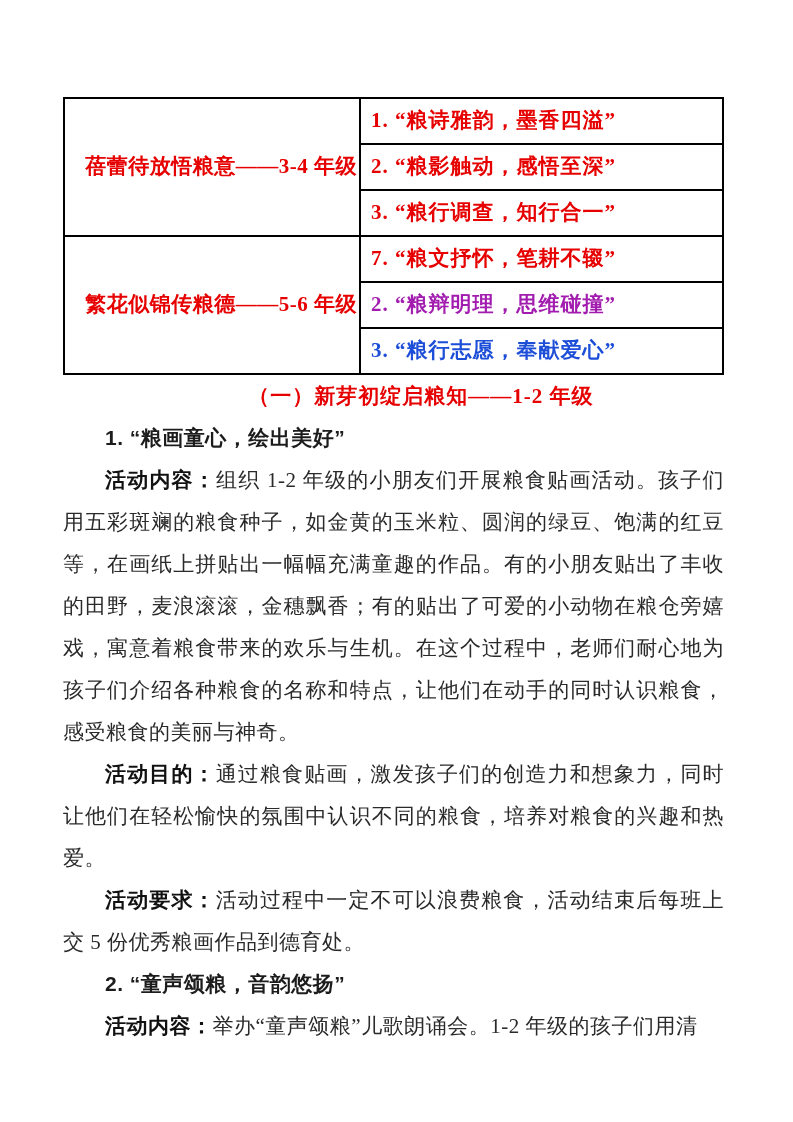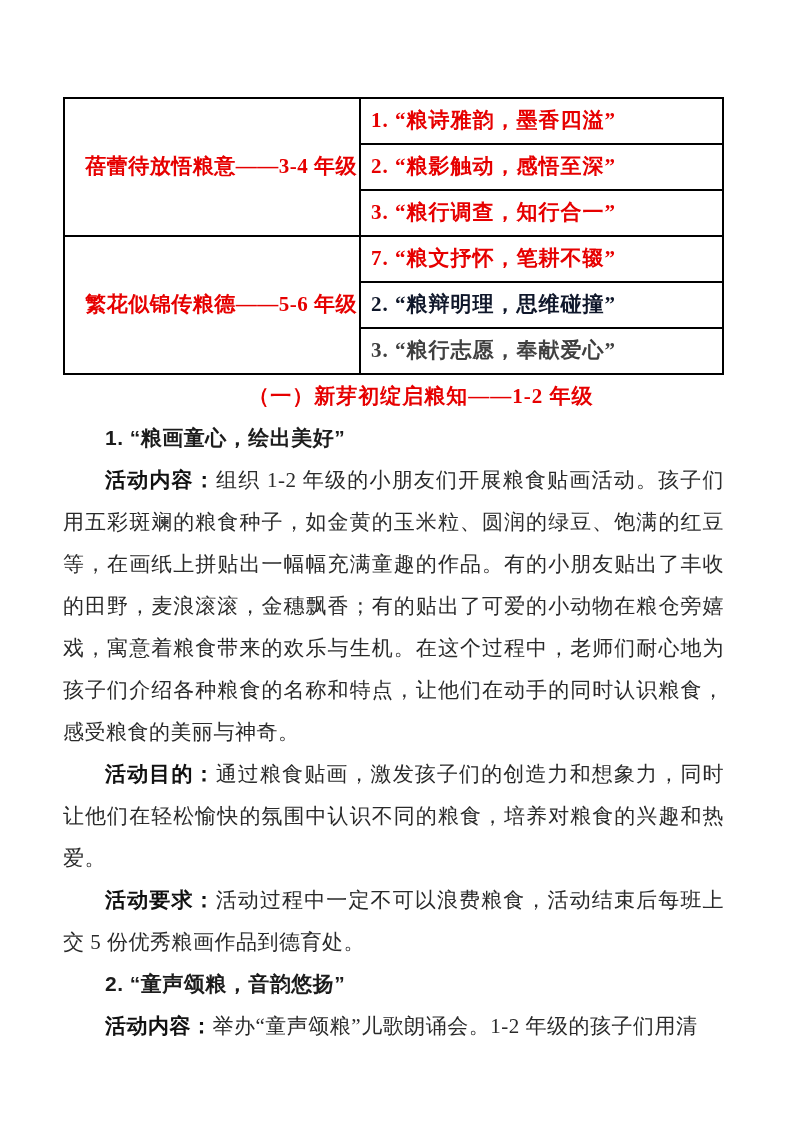--- a/index.html
+++ b/index.html
@@ -95,24 +95,24 @@
           <td class="group-item" style="color: rgb(230, 0, 0);">2. “粮影触动，感悟至深”</td>
         </tr>
         <tr>
           <td class="group-item" style="color: rgb(230, 0, 0);">3. “粮行调查，知行合一”</td>
         </tr>
         <tr>
           <td class="group-title" rowspan="3" style="color: rgb(230, 0, 0);">繁花似锦传粮德——5-6 年级</td>
           <td class="group-item" style="color: rgb(230, 0, 0);">7. “粮文抒怀，笔耕不辍”</td>
         </tr>
         <tr>
-          <td class="group-item" style="color: #0f172a;">2. “粮辩明理，思维碰撞”</td>
+          <td class="group-item" style="color: #a21caf;">2. “粮辩明理，思维碰撞”</td>
         </tr>
         <tr>
-          <td class="group-item" style="color: #404040;">3. “粮行志愿，奉献爱心”</td>
+          <td class="group-item" style="color: #1d4ed8;">3. “粮行志愿，奉献爱心”</td>
         </tr>
       </tbody>
     </table>
 
     <h3 class="section-heading" style="color: rgb(230, 0, 0);">（一）新芽初绽启粮知——1-2 年级</h3>
 
     <h4 class="sub-heading">1. “粮画童心，绘出美好”</h4>
 
     <p class="para"><span class="label">活动内容：</span><span>组织 1-2 年级的小朋友们开展粮食贴画活动。孩子们用五彩斑斓的粮食种子，如金黄的玉米粒、圆润的绿豆、饱满的红豆等，在画纸上拼贴出一幅幅充满童趣的作品。有的小朋友贴出了丰收的田野，麦浪滚滚，金穗飘香；有的贴出了可爱的小动物在粮仓旁嬉戏，寓意着粮食带来的欢乐与生机。在这个过程中，老师们耐心地为孩子们介绍各种粮食的名称和特点，让他们在动手的同时认识粮食，感受粮食的美丽与神奇。</span></p>
 

